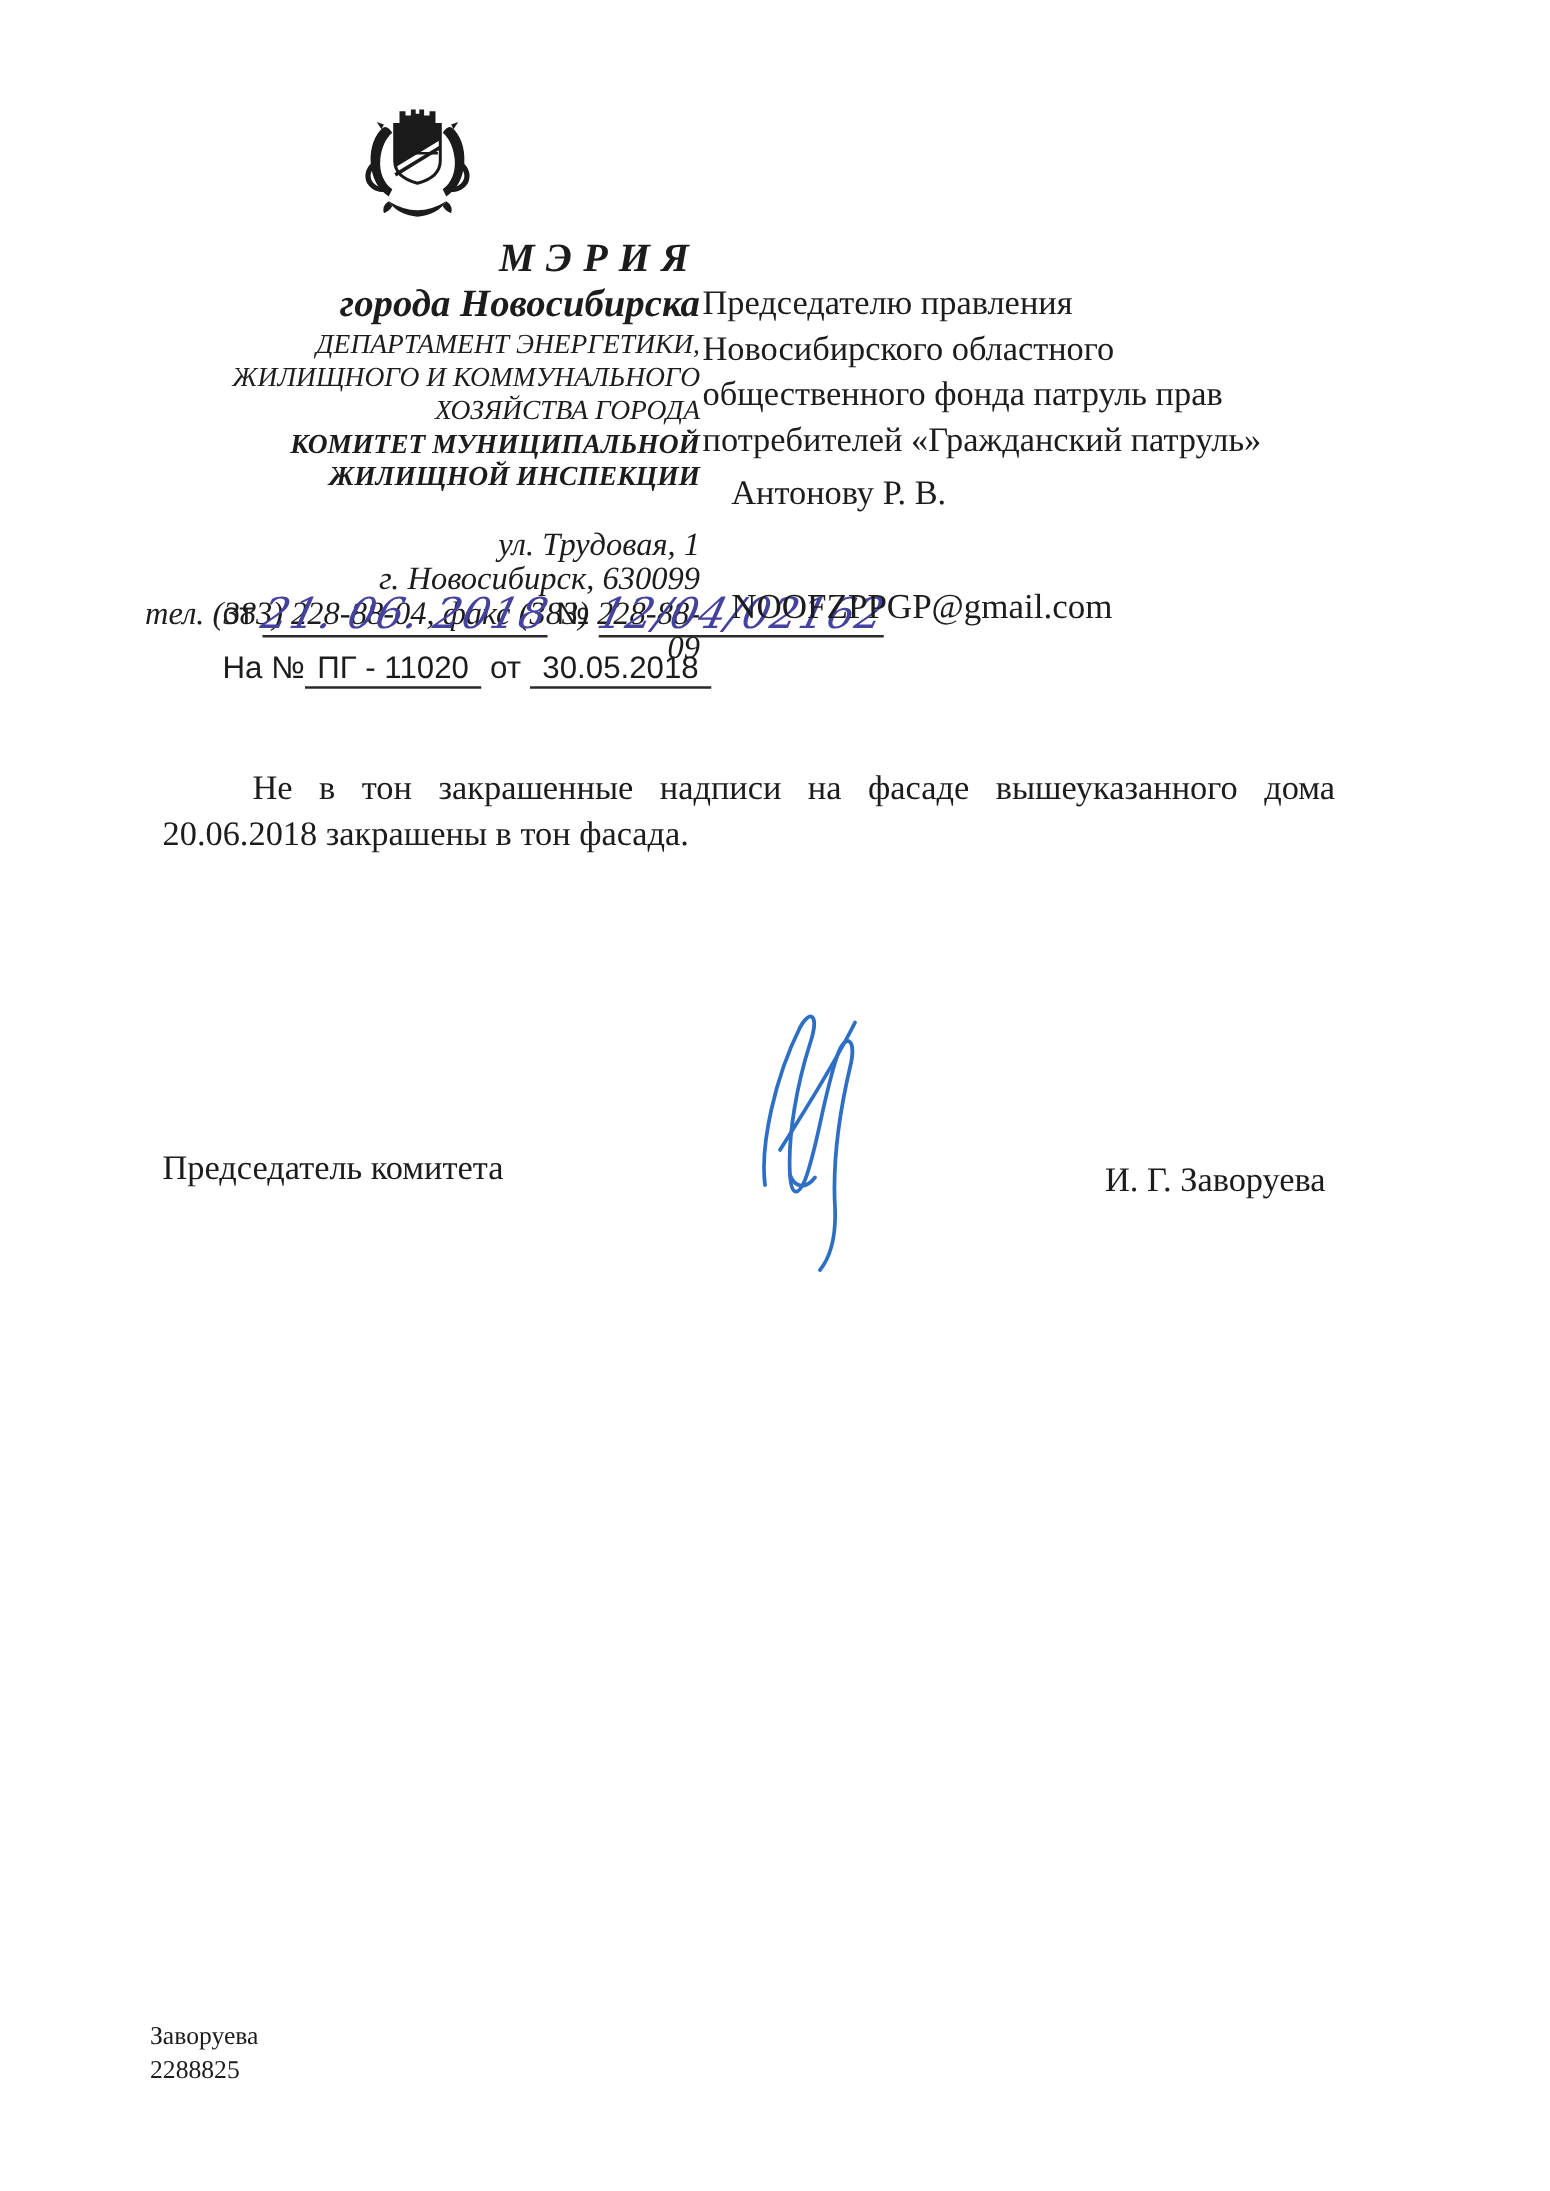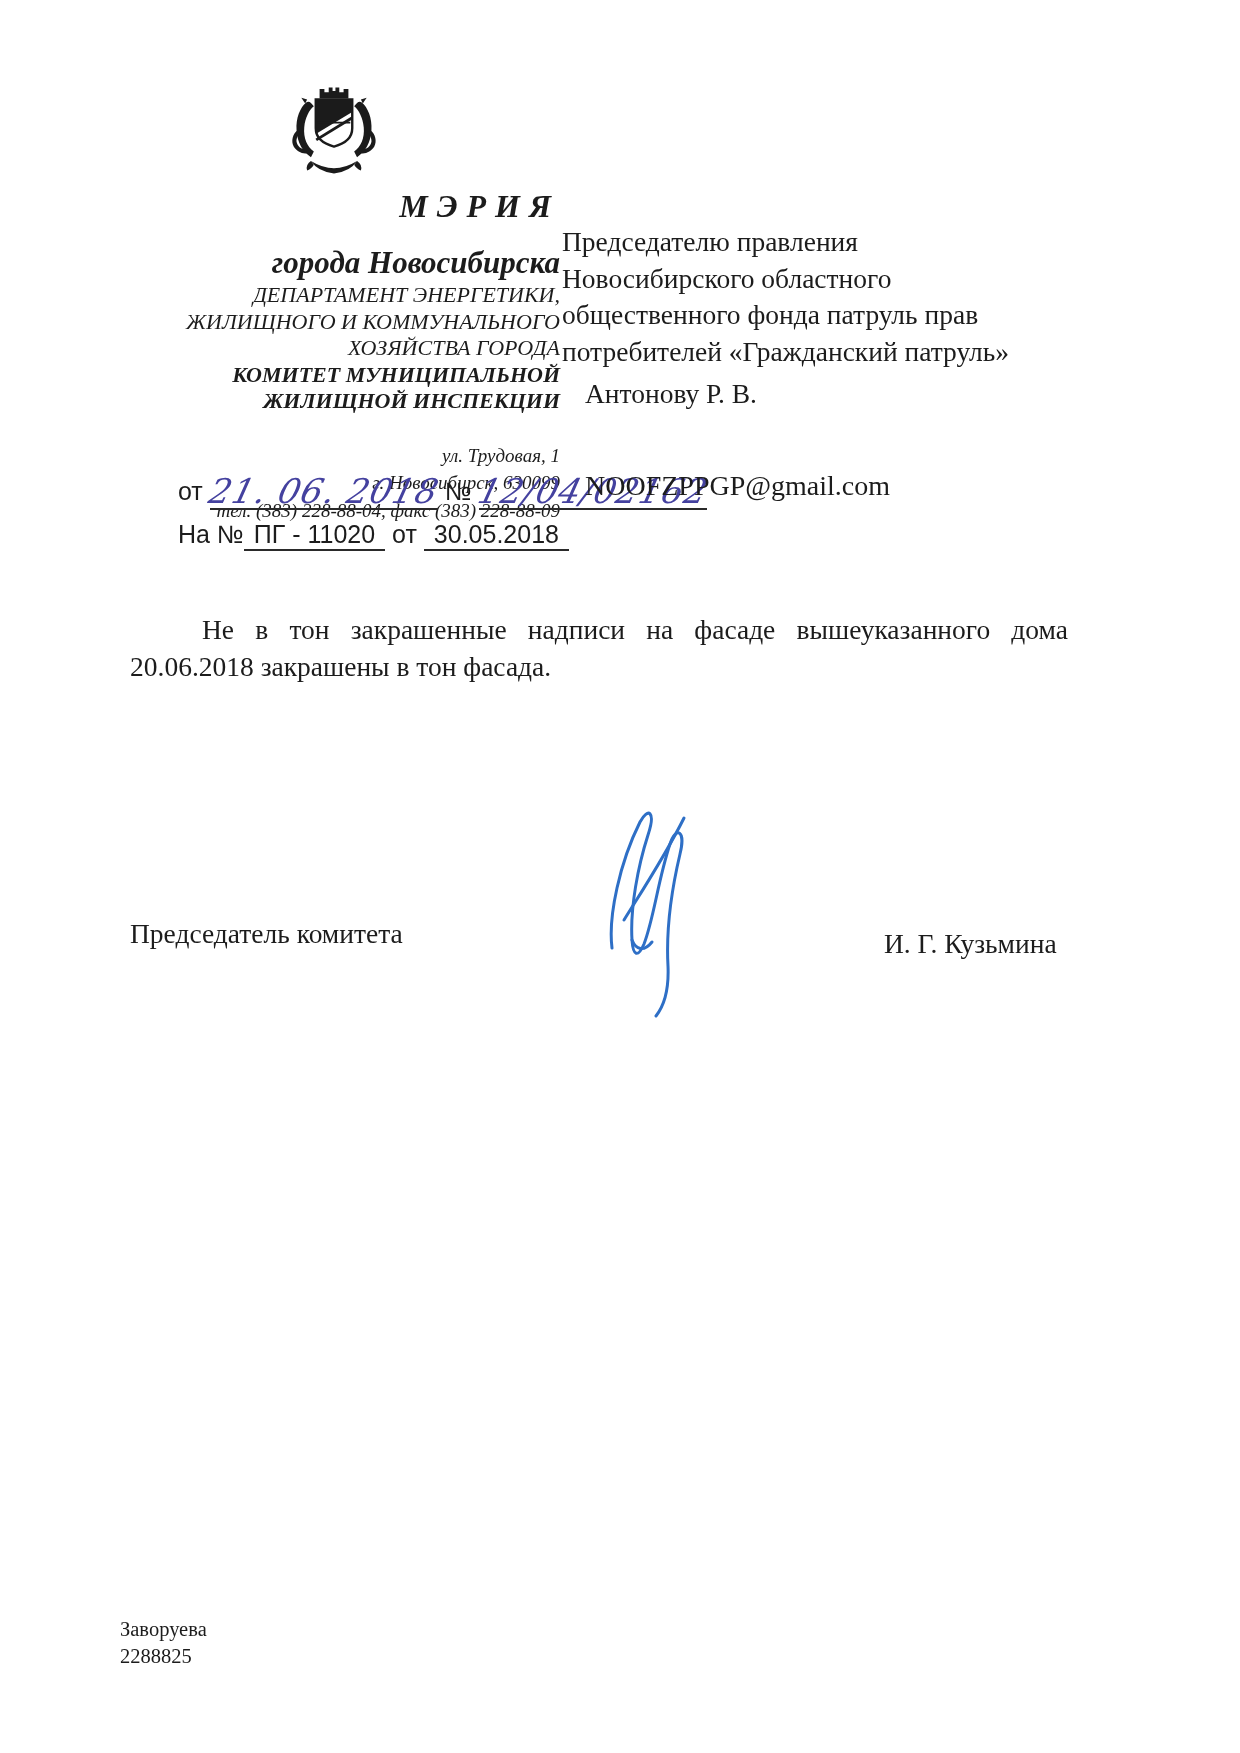--- a/index.html
+++ b/index.html
@@ -19,26 +19,26 @@
   .letterhead {
     left: 110px; top: 188px; width: 450px;
     text-align: right;
     font-style: italic;
   }
   .org-name-1 {
     font-size: 32px; font-weight: bold; letter-spacing: 9px;
     line-height: 36px;
   }
   .org-name-2 {
-    font-size: 31px; font-weight: bold; line-height: 38px; margin-top: 20px;
+    font-size: 31px; font-weight: bold; line-height: 38px;
   }
   .dept-line { font-size: 22px; line-height: 26.5px; }
   .committee-line { font-size: 22px; font-weight: bold; line-height: 26.5px; }
   .address-block { margin-top: 27px; }
-  .address-line { font-size: 19px; line-height: 27.5px; }
+  .address-line { font-size: 26px; line-height: 27.5px; }
 
   
   .ref-line-1 {
     left: 178px; top: 468px; width: 420px;
     font-family: "Liberation Sans", sans-serif;
     font-size: 25px; white-space: nowrap;
   }
   .ref-line-2 {
     left: 178px; top: 520px; width: 420px;
     font-family: "Liberation Sans", sans-serif;
@@ -173,20 +173,20 @@
   <div class="abs sig-svg">
     <svg width="110" height="220" viewBox="0 0 110 220" xmlns="http://www.w3.org/2000/svg">
       <g fill="none" stroke="#2e6fc6" stroke-width="3" stroke-linecap="round">
         <path d="M16,148 C12,116 24,62 44,22 C52,7 60,11 52,35 C42,66 34,108 36,140 C37,156 42,158 48,144 C58,118 62,80 74,44 C80,26 90,30 84,54 C76,88 70,130 72,166 C73,190 68,206 60,216"></path>
         <path d="M28,120 C44,94 68,58 88,18"></path>
         <path d="M36,140 C40,150 48,152 56,142"></path>
       </g>
     </svg>
   </div>
 
-  <div class="abs sig-name">И. Г. Кузьмина</div>
+  <div class="abs sig-name">И. Г. Заворуева</div>
 
   <div class="abs footer">
     <div>Заворуева</div>
     <div>2288825</div>
   </div>
 
 </div>
 
 </body></html>

